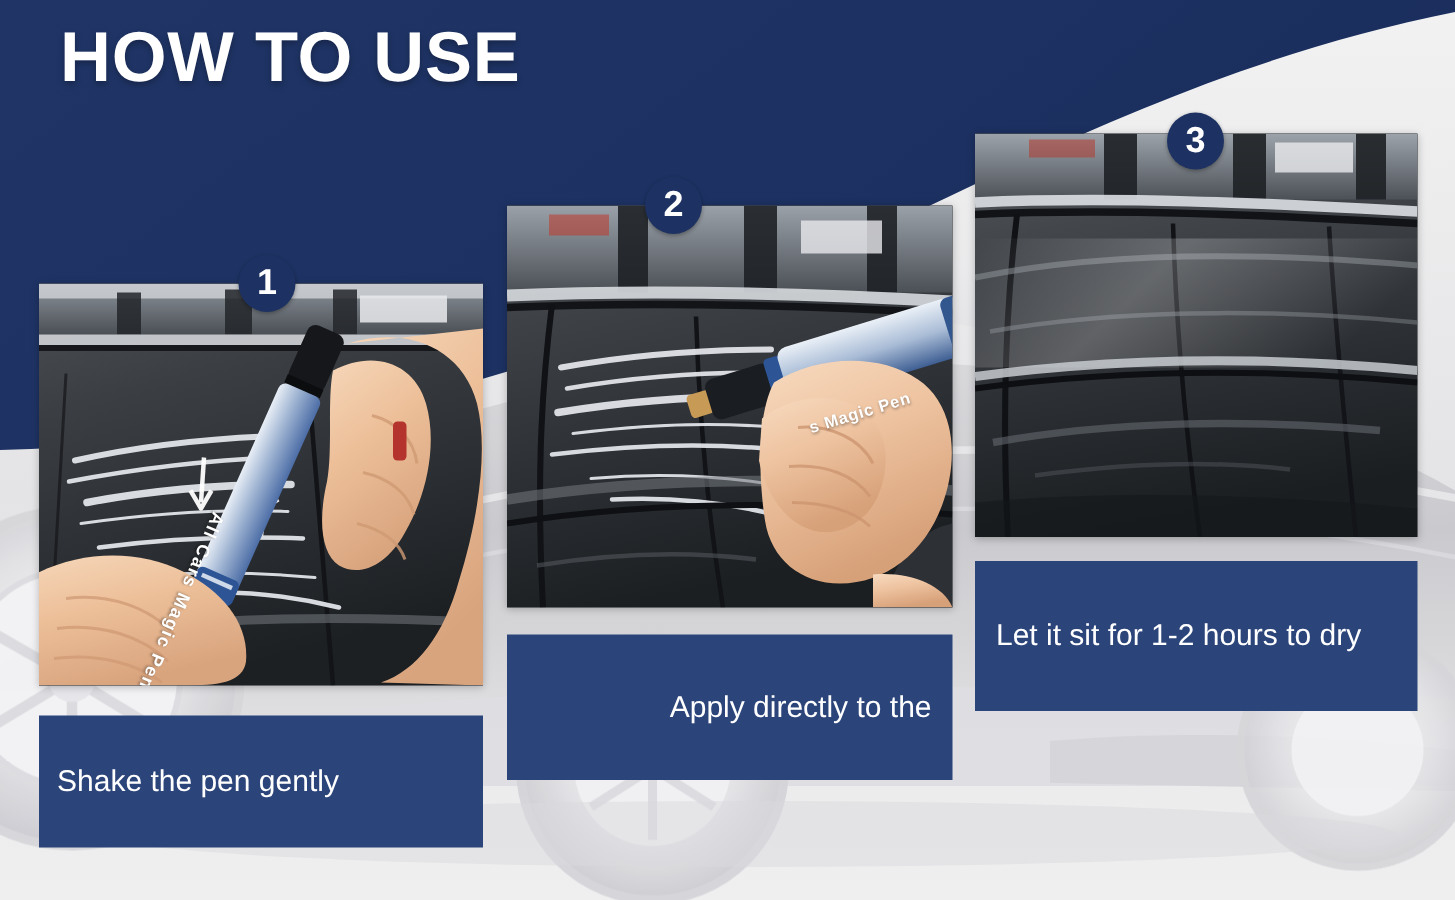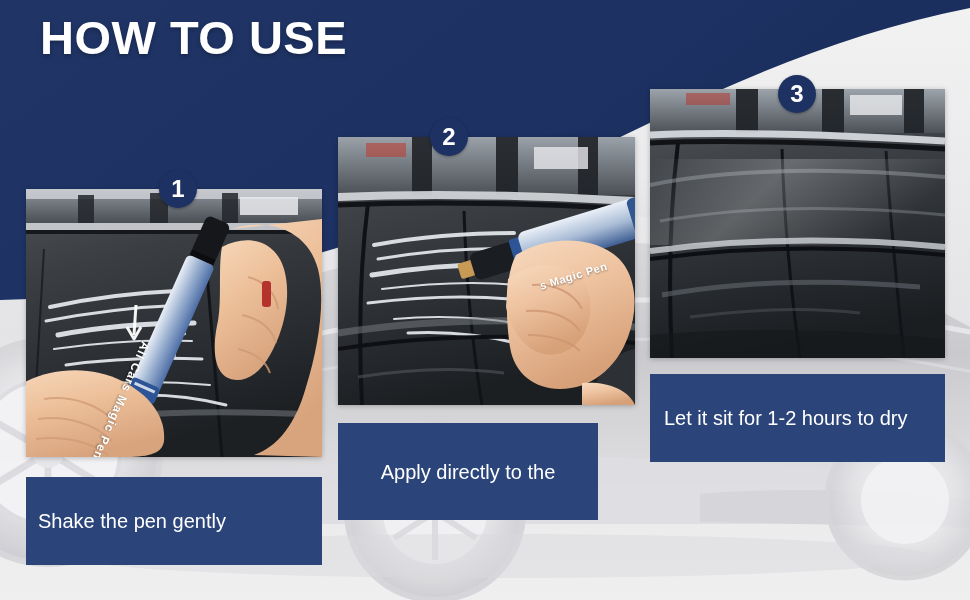--- a/index.html
+++ b/index.html
@@ -371,21 +371,21 @@
             <path d="M190 198 C 212 198 232 204 242 214"></path>
           </g>
           <path d="M244 246 C 268 244 290 252 297 268 L 244 268 Z" fill="url(#p2skin)"></path>
         </g>
       </svg>
       <div class="pen-text" style="left:202px;top:143px;transform:rotate(-17deg);transform-origin:left center;font-size:11px;letter-spacing:0.6px;text-shadow:0 1px 2px rgba(0,0,0,.4);">s Magic Pen</div>
     </div>
     <div class="badge" style="left:92px;top:-19px;">2</div>
   </div>
 
-  <div class="caption cap-center" style="left:338px;top:423px;width:260px;height:97px;flex-direction:column;">
+  <div class="caption cap-center" style="left:338px;top:423px;width:297px;height:97px;flex-direction:column;align-items:flex-end;">
     <span>Apply directly to the</span>
   </div>
 
   <div class="step" style="left:650px;top:89px;width:295px;height:269px;">
     <div class="photo" style="width:295px;height:269px;">
       <svg width="295" height="269" viewBox="0 0 295 269" aria-hidden="true">
         <defs>
           <linearGradient id="p3car" x1="0" y1="0" x2="0.2" y2="1">
             <stop offset="0%" stop-color="#585c61"></stop>
             <stop offset="26%" stop-color="#43474c"></stop>
@@ -432,17 +432,17 @@
 
         <path d="M12 206 C 90 192 180 190 270 198" stroke="#6a7076" stroke-width="5" fill="none" opacity="0.55"></path>
         <path d="M40 228 C 100 220 160 218 210 224" stroke="#565c62" stroke-width="3" fill="none" opacity="0.45"></path>
 
         <path d="M0 246 C 90 238 190 240 295 250 L 295 269 L 0 269 Z" fill="#14171a" opacity="0.55"></path>
       </svg>
     </div>
     <div class="badge" style="left:128px;top:-14px;">3</div>
   </div>
 
-  <div class="caption cap-left" style="left:650px;top:374px;width:295px;height:88px;padding-left:14px;">
+  <div class="caption cap-left" style="left:650px;top:374px;width:295px;height:100px;padding-left:14px;">
     <span>Let it sit for 1-2 hours to dry</span>
   </div>
 
 </div>
 
 </body></html>

